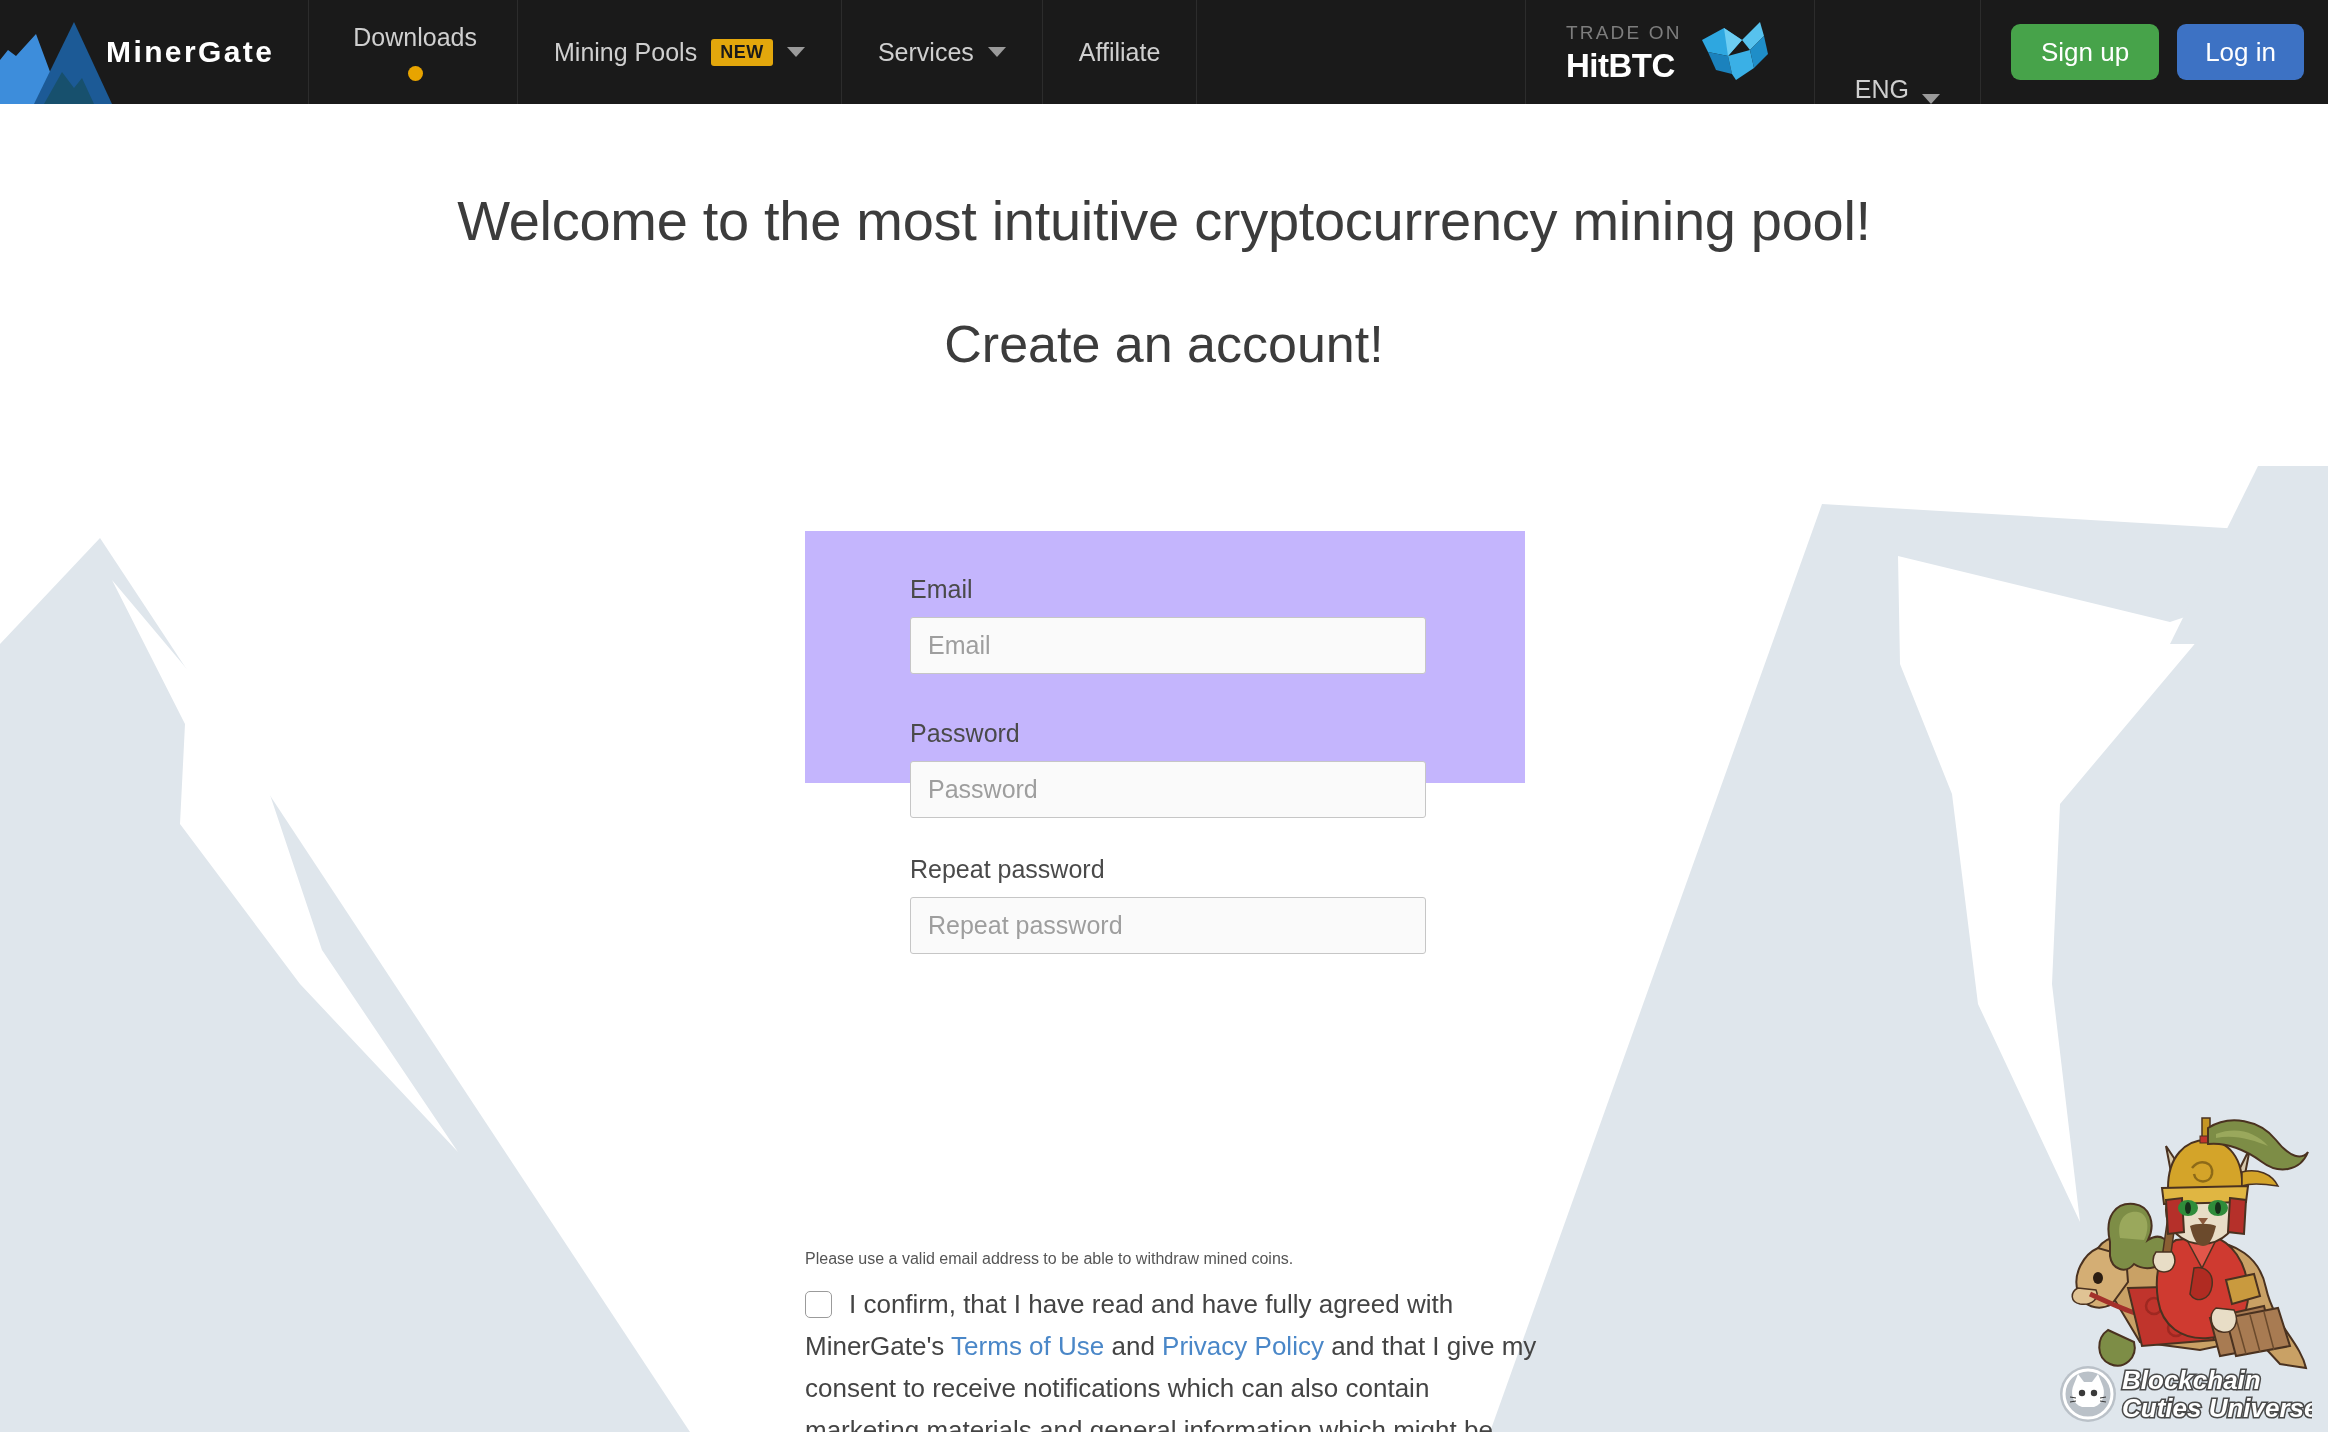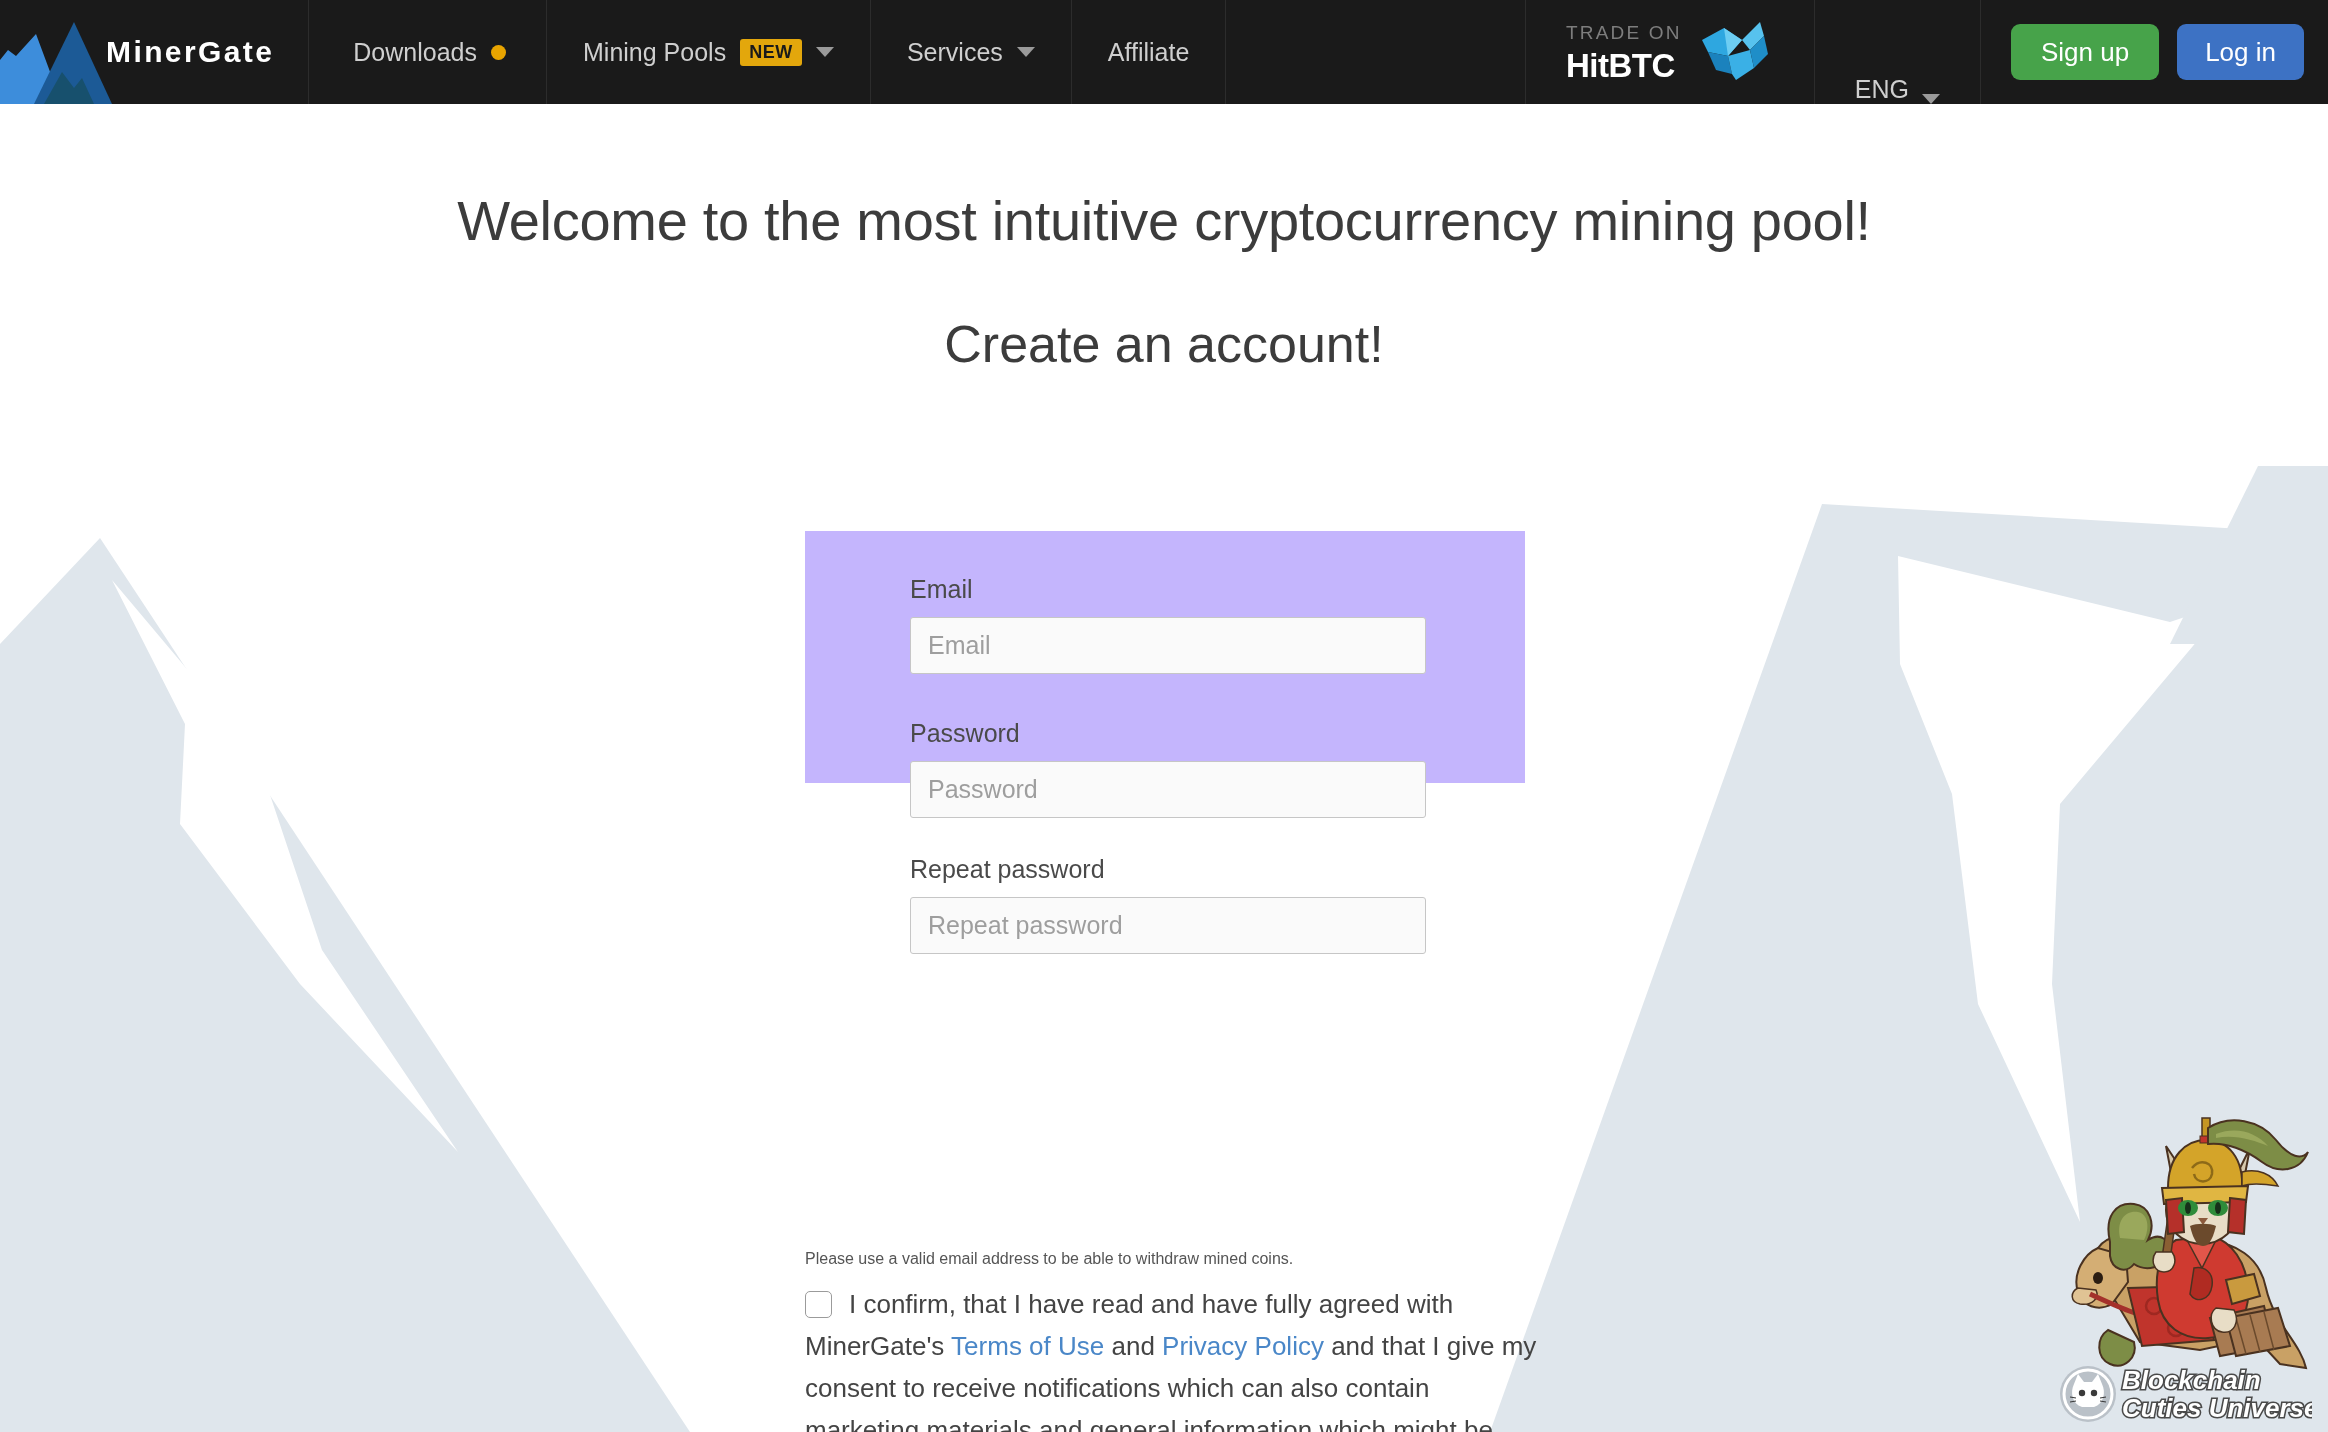--- a/index.html
+++ b/index.html
@@ -37,21 +37,21 @@
     letter-spacing:2.4px; margin-left:-6px;
     font-family:"Liberation Sans", sans-serif;
   }
   .nav-sep { width:1px; background:#2c2c2c; flex:0 0 auto; }
   .nav-item {
     display:flex; align-items:center; justify-content:center;
     gap:14px; padding:0 36px; flex:0 0 auto;
     color:#cfcfcf; font-size:25px; cursor:pointer;
     font-weight:300;
   }
-  .nav-item.dl { padding:0 40px 0 44px; }
+  .nav-item.dl { padding:0 40px 0 44px;flex-direction:column; }
   .dot-orange {
     width:15px; height:15px; border-radius:50%;
     background:#e8a400; display:inline-block;
   }
   .badge-new {
     background:#e3a70c; color:#1a1a1a;
     font-size:18px; font-weight:bold; letter-spacing:0.6px;
     padding:4px 9px 5px; border-radius:3px; line-height:1;
   }
   .caret-down {

